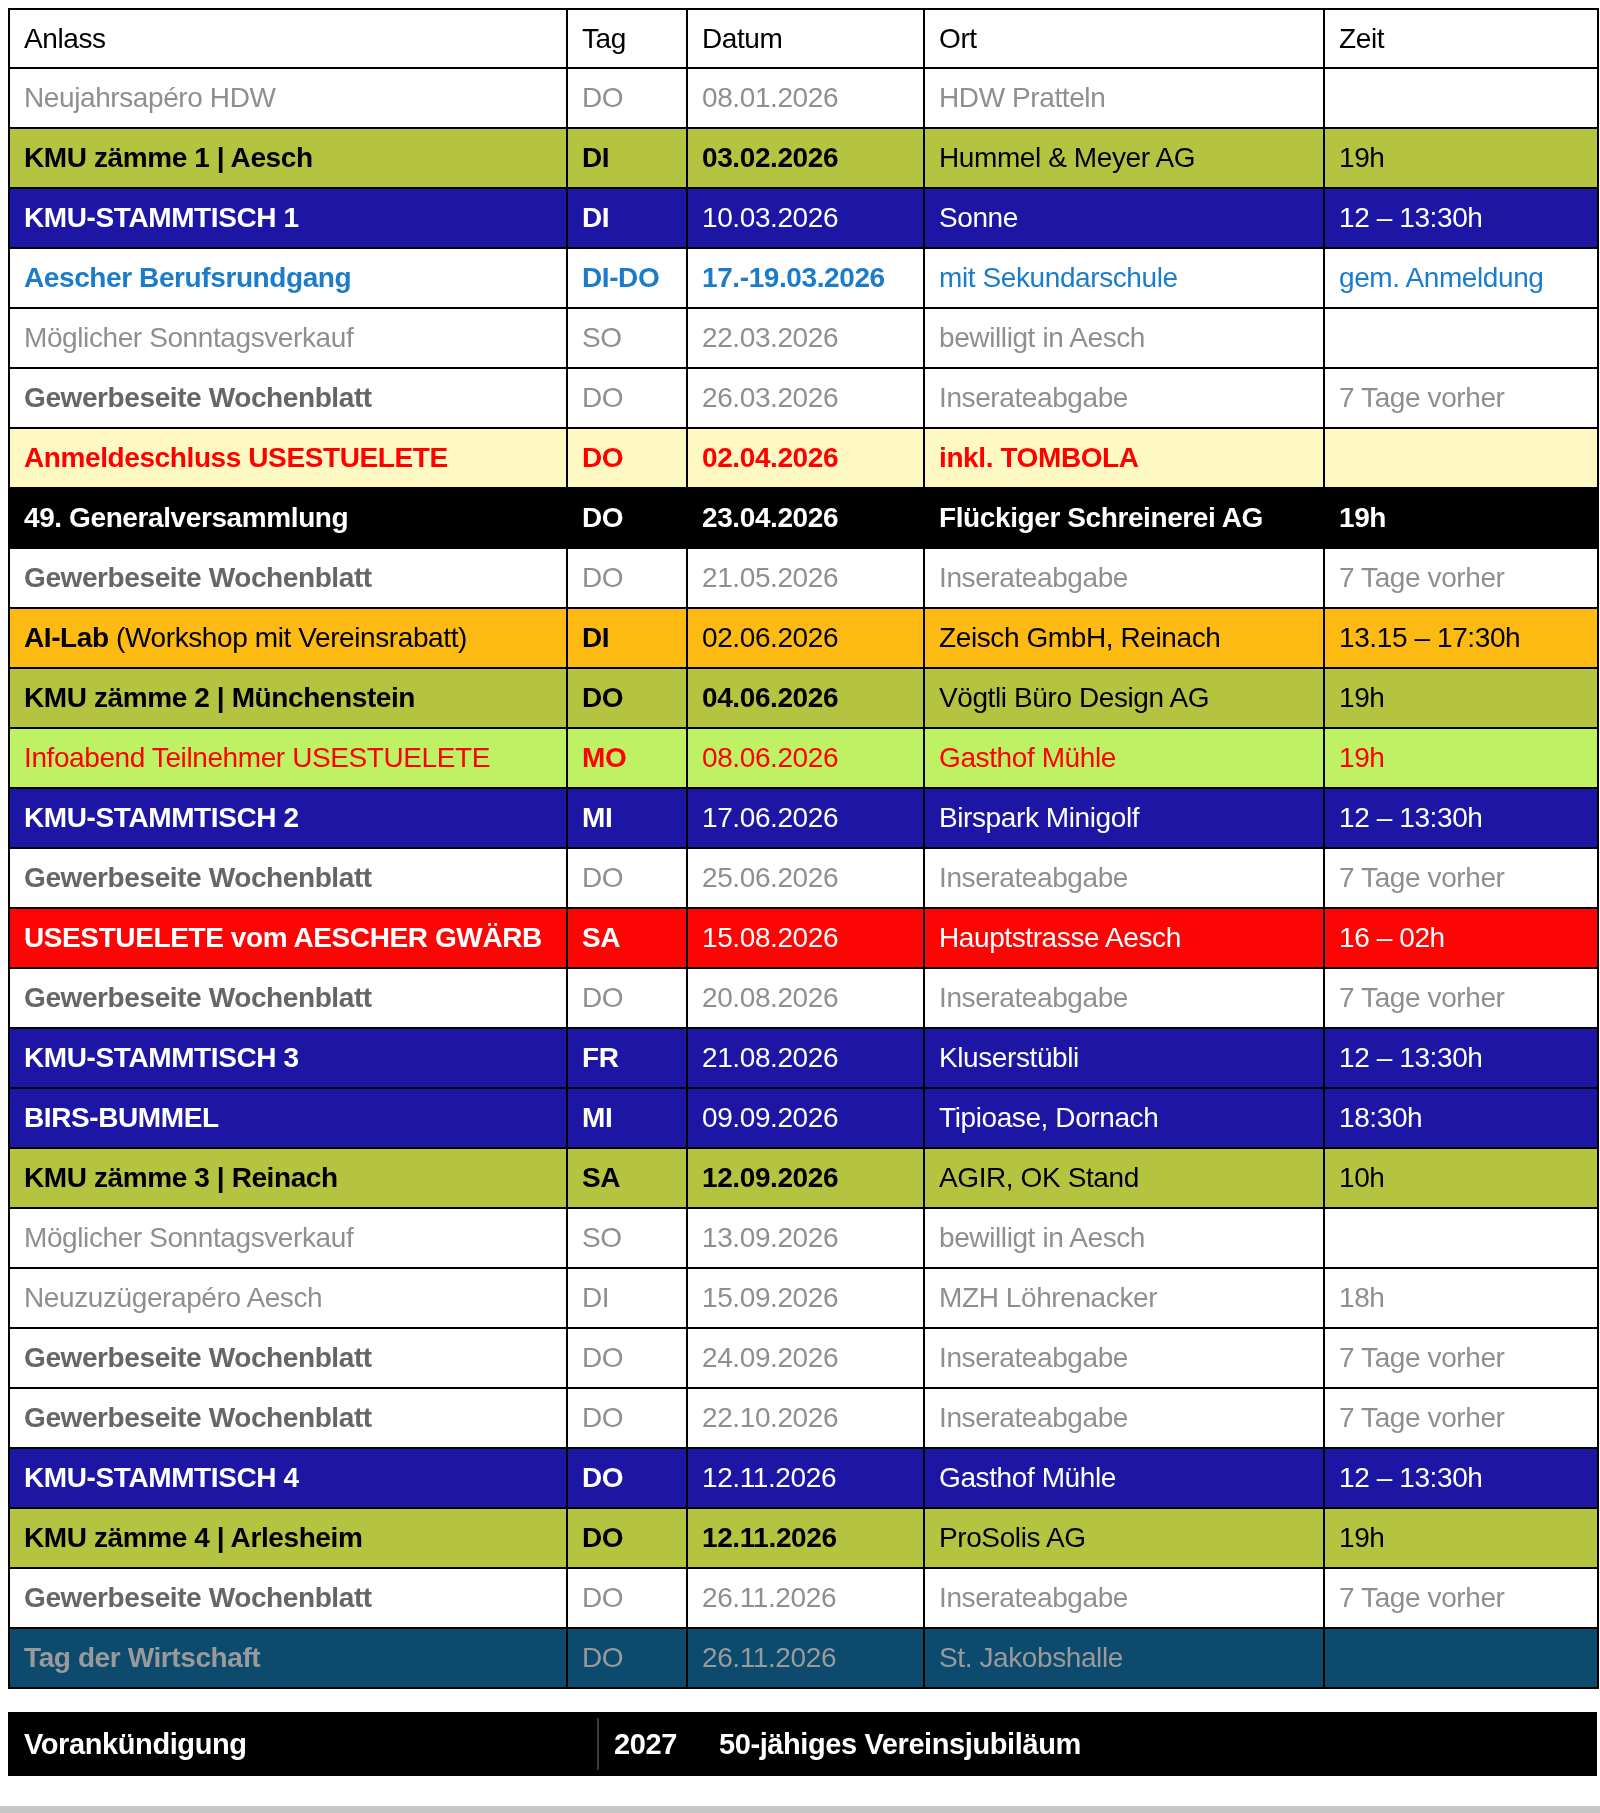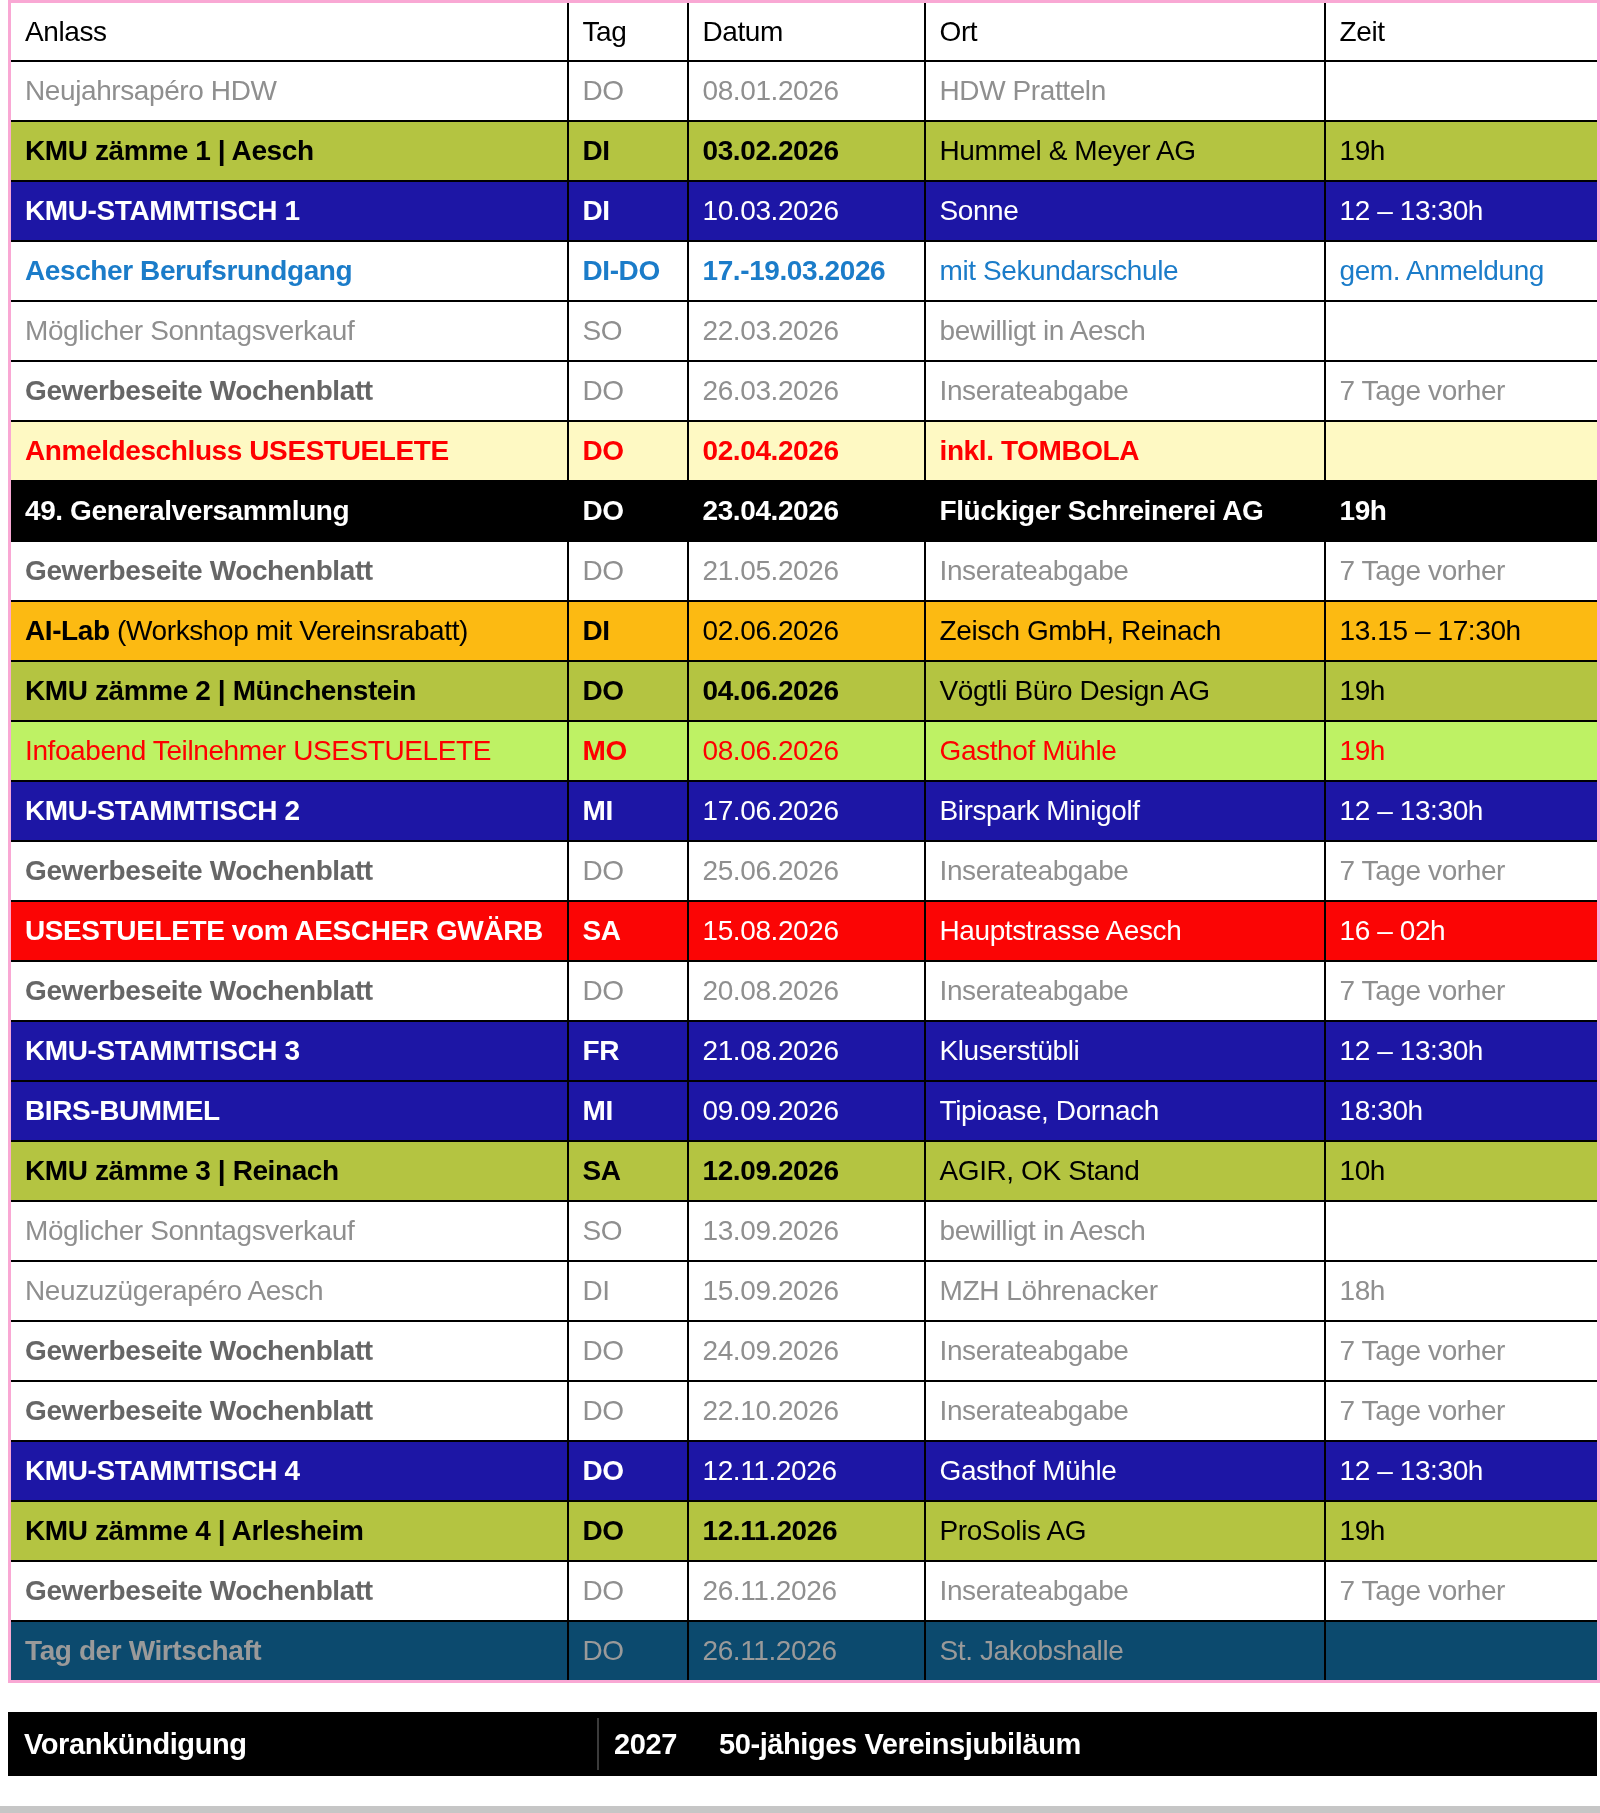--- a/index.html
+++ b/index.html
@@ -2,23 +2,23 @@
 <html><head>
 <meta charset="utf-8">
 <style>
   html,body{margin:0;padding:0;}
   body{
     width:1600px;height:1813px;background:#ffffff;position:relative;
     font-family:"Liberation Sans","DejaVu Sans",sans-serif;
     letter-spacing:-0.4px;
   }
   table.sched{
-    position:absolute;left:8px;top:0;width:1589px;
+    position:absolute;left:8px;top:8px;width:1589px;
     border-collapse:collapse;table-layout:fixed;
-    border:3px solid #f9a8d4;
+    border:1px solid #f9a8d4;
   }
   table.sched th, table.sched td{
     border:2px solid #000;
     font-size:28px;
     padding:0 0 0 14px;
     text-align:left;
     white-space:nowrap;
     overflow:hidden;
   }
   table.sched th{height:57px;font-weight:400;color:#000;background:#fff;}

